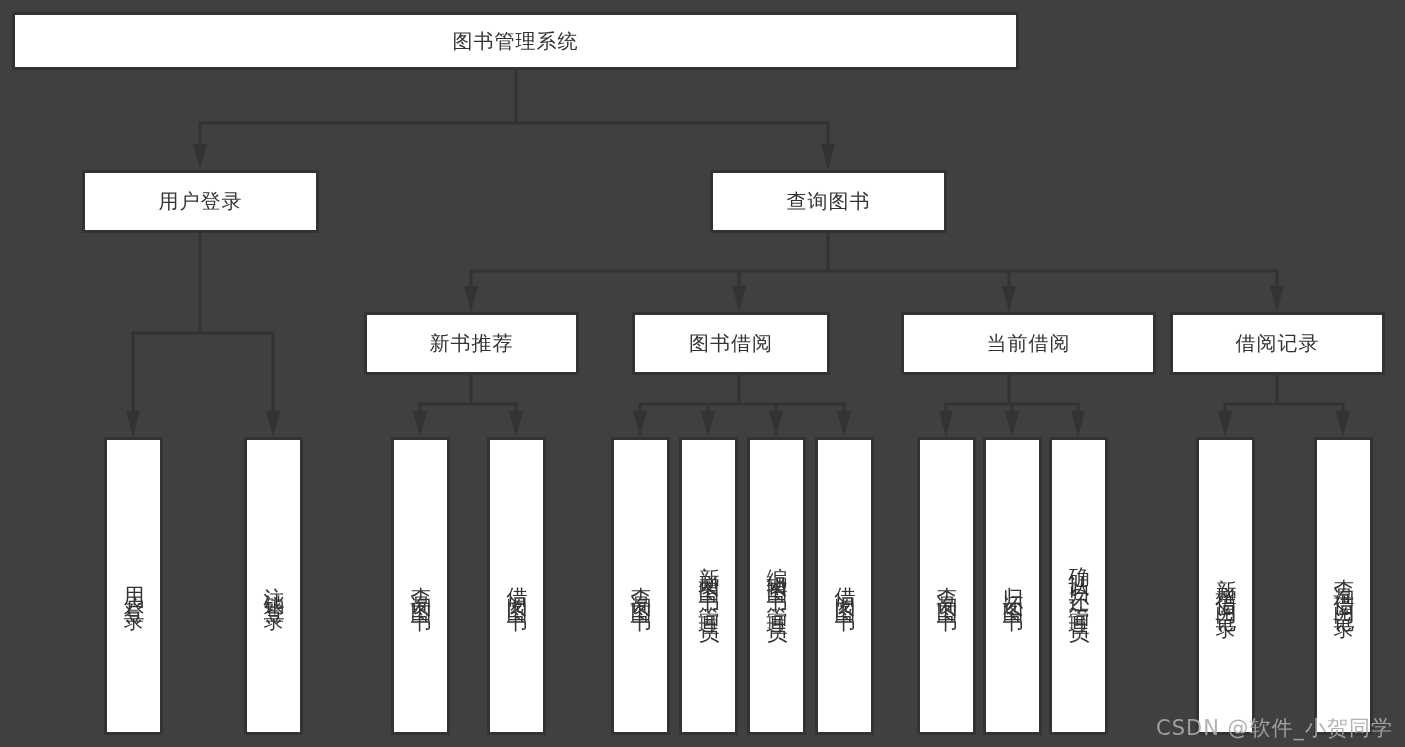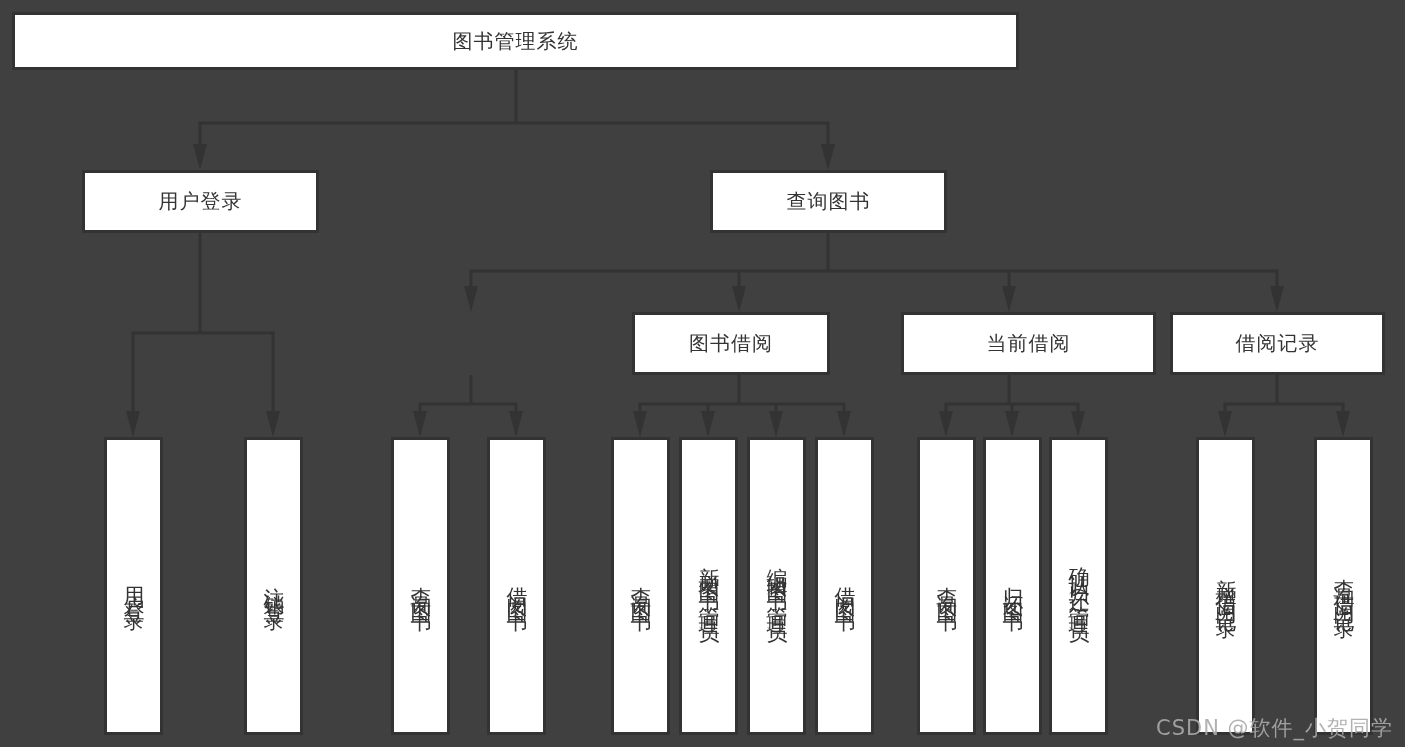--- a/index.html
+++ b/index.html
@@ -127,20 +127,21 @@
       <polygon points="1218,411 1232,411 1225,437"></polygon>
       <polygon points="1336,411 1350,411 1343,437"></polygon>
     </g>
   </svg>
 
   <div class="box hbox" style="left:12px; top:12px; width:1007px; height:58px;">图书管理系统</div>
 
   <div class="box hbox" style="left:82px; top:170px; width:237px; height:63px;">用户登录</div>
   <div class="box hbox" style="left:710px; top:170px; width:237px; height:63px;">查询图书</div>
 
+  <div class="box hbox" style="left:364px; top:312px; width:215px; height:63px;">新书推荐</div>
   <div class="box hbox" style="left:632px; top:312px; width:198px; height:63px;">图书借阅</div>
   <div class="box hbox" style="left:901px; top:312px; width:255px; height:63px;">当前借阅</div>
   <div class="box hbox" style="left:1170px; top:312px; width:215px; height:63px;">借阅记录</div>
 
   <div class="box vbox" style="left:104px;">用户登录</div>
   <div class="box vbox" style="left:244px;">注销登录</div>
 
   <div class="box vbox" style="left:391px;">查询图书</div>
   <div class="box vbox" style="left:487px;">借阅图书</div>
 

